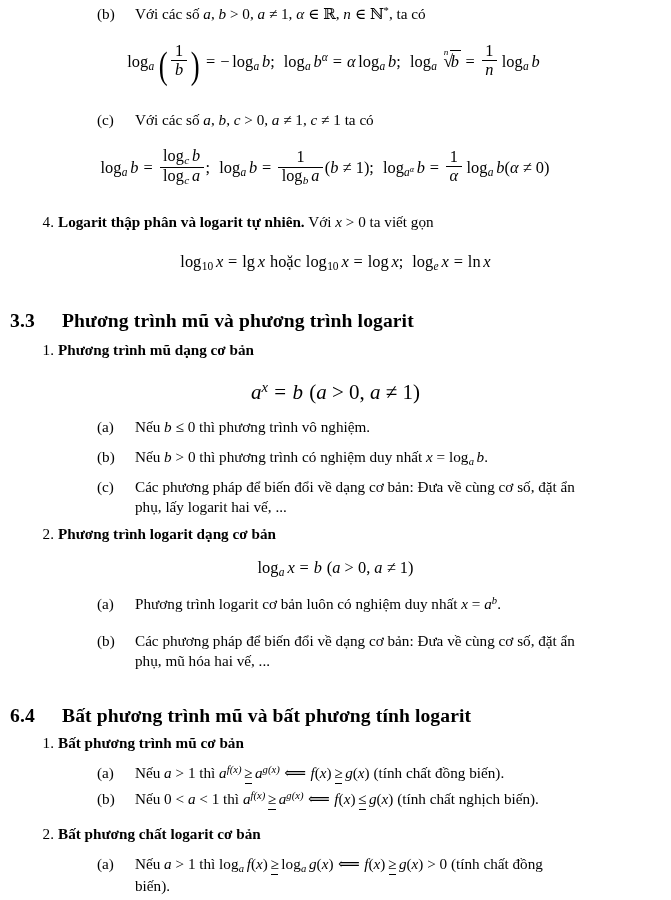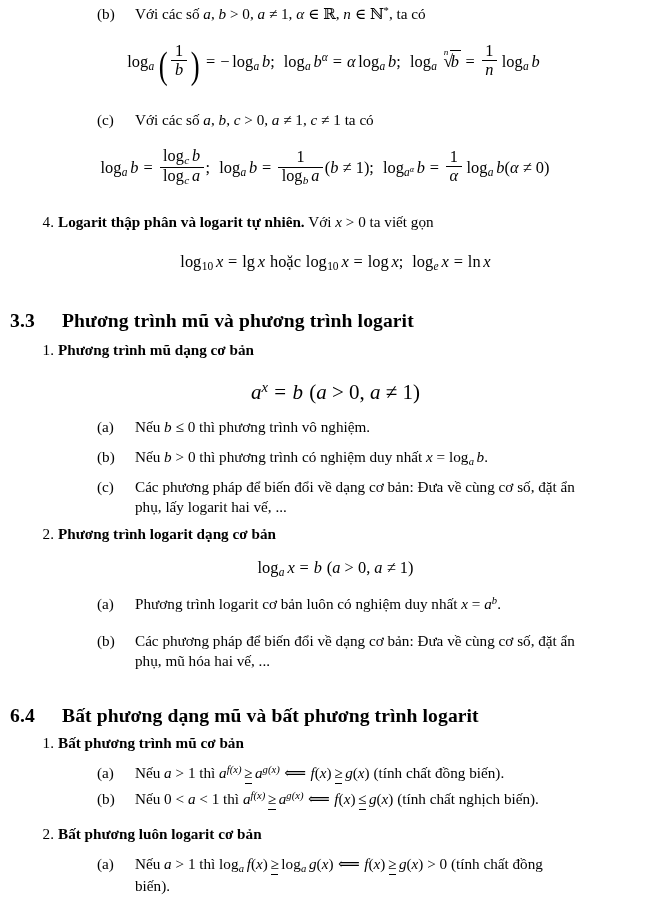--- a/index.html
+++ b/index.html
@@ -284,21 +284,21 @@
     <span class="mth"><i>x</i> <span class="op">=</span> <i>a</i><span class="sup">b</span>.</span>
   </div>
 
   <div class="lettered abs" style="left:97px; top:631px; width:566px;">
     <span class="tag">(b)</span>
     <span>Các phương pháp để biến đổi về dạng cơ bản: Đưa về cùng cơ số, đặt ẩn</span>
     <span style="display:block;">phụ, mũ hóa hai vế, ...</span>
   </div>
 
   <h2 class="section abs" style="left:2px; top:695px; width:666px;">
-    <span class="secnum">6.4</span><span>Bất phương dạng mũ và bất phương trình logarit</span>
+    <span class="secnum">6.4</span><span>Bất phương trình mũ và bất phương tính logarit</span>
   </h2>
 
   <div class="numbered abs" style="left:32px; top:733px; width:620px;">
     <span class="tag">1.</span>
     <span class="bold">Bất phương trình mũ cơ bản</span>
   </div>
 
   <div class="lettered abs" style="left:97px; top:763px; width:566px;">
     <span class="tag">(a)</span>
     <span>Nếu</span>
@@ -312,21 +312,21 @@
     <span class="tag">(b)</span>
     <span>Nếu</span>
     <span class="mth">0 <span class="op">&lt;</span> <i>a</i> <span class="op">&lt;</span> 1</span>
     <span>thì</span>
     <span class="mth"><i>a</i><span class="sup"><i>f</i>(<i>x</i>)</span><span class="thin"></span><span class="geqq">≥</span><span class="thin"></span><i>a</i><span class="sup"><i>g</i>(<i>x</i>)</span><span class="med"></span><span class="op">⟸</span><span class="med"></span><i>f</i>(<i>x</i>)<span class="thin"></span><span class="leqq">≤</span><span class="thin"></span><i>g</i>(<i>x</i>)</span>
     <span>(tính chất nghịch biến).</span>
   </div>
 
   <div class="numbered abs" style="left:32px; top:824px; width:620px;">
     <span class="tag">2.</span>
-    <span class="bold">Bất phương luôn logarit cơ bản</span>
+    <span class="bold">Bất phương chất logarit cơ bản</span>
   </div>
 
   <div class="lettered abs" style="left:97px; top:854px; width:566px;">
     <span class="tag">(a)</span>
     <span>Nếu</span>
     <span class="mth"><i>a</i> <span class="op">&gt;</span> 1</span>
     <span>thì</span>
     <span class="mth"><span class="op">log</span><span class="sub">a</span><span class="thin"></span><i>f</i>(<i>x</i>)<span class="thin"></span><span class="geqq">≥</span><span class="thin"></span><span class="op">log</span><span class="sub">a</span><span class="thin"></span><i>g</i>(<i>x</i>)<span class="med"></span><span class="op">⟸</span><span class="med"></span><i>f</i>(<i>x</i>)<span class="thin"></span><span class="geqq">≥</span><span class="thin"></span><i>g</i>(<i>x</i>) <span class="op">&gt;</span> 0</span>
     <span>(tính chất đồng</span>
     <span style="display:block;">biến).</span>

